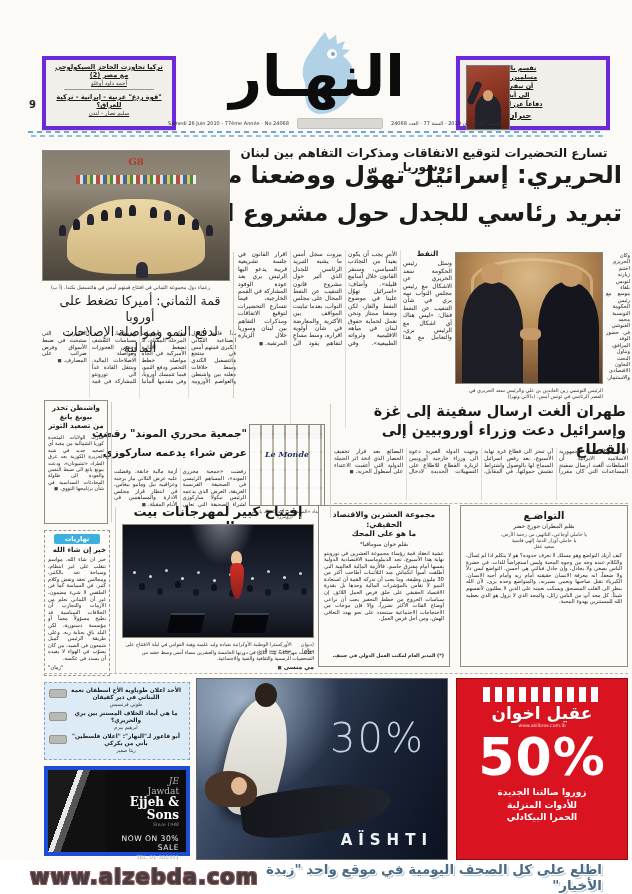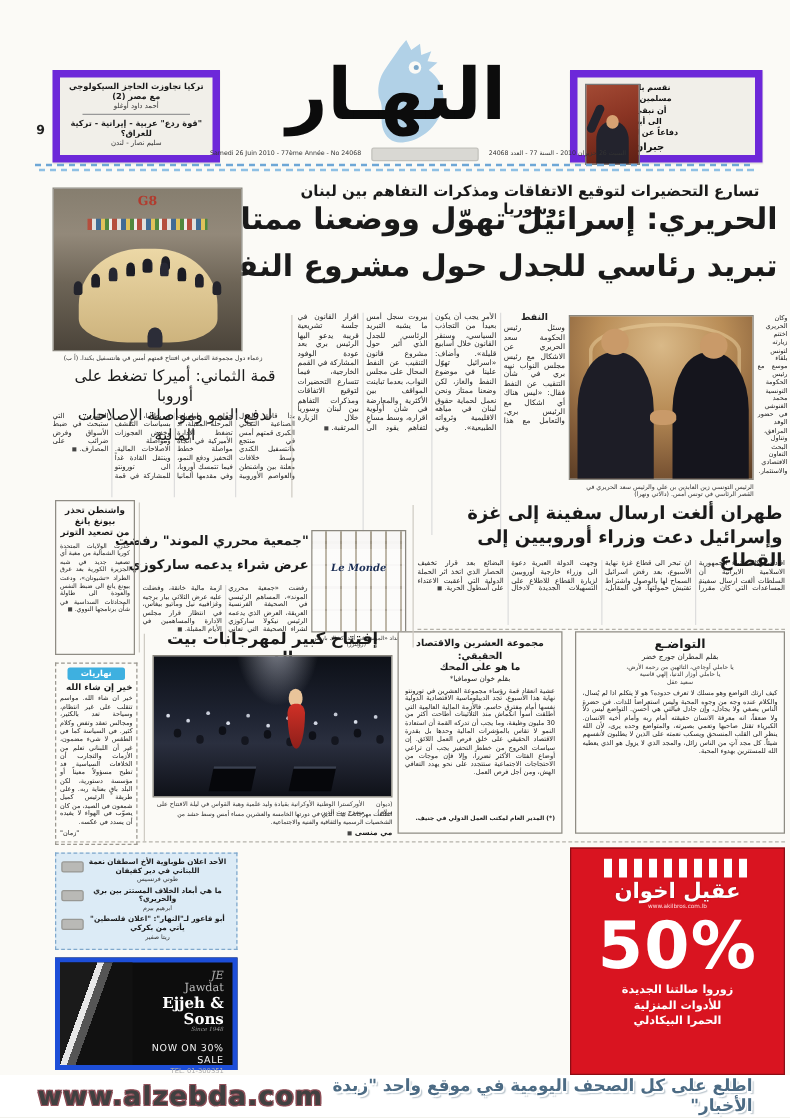--- a/index.html
+++ b/index.html
@@ -5,21 +5,21 @@
   html,body{margin:0;padding:0;background:#e9e7e1;}
   body{font-family:"DejaVu Sans",sans-serif;}
   #paper{position:relative;width:632px;height:894px;background:#fbfaf6;margin:0 auto;overflow:hidden;direction:rtl;color:#1a1a1a;}
   .abs{position:absolute;}
   .ltr{direction:ltr;}
   .ctr{text-align:center;}
   .jst{text-align:justify;}
   .endmark{color:#444;font-size:5px;}
 
   
-  .hdr-box{background:#f1efe9;border:6px solid #6d28d9;box-shadow:0 1px 1px rgba(0,0,0,.12);}
+  .hdr-box{background:#f1efe9;border:4px solid #6d28d9;box-shadow:0 1px 1px rgba(0,0,0,.12);text-decoration:underline;}
   .tl-box{left:42px;top:56px;width:134px;height:74px;padding:3px 4px;box-sizing:border-box;}
   .tl-title{font-size:6.6px;font-weight:bold;line-height:8px;}
   .tl-author{font-size:5.6px;color:#333;margin-top:1px;}
   .tl-div{border-top:1px solid #999;margin:3px 14px;}
   .pagenum{left:29px;top:99px;font-size:10px;font-weight:bold;color:#222;}
   .masthead{left:188px;top:34px;width:258px;height:82px;}
   .rooster{position:absolute;left:86px;top:-2px;opacity:.9;}
   .mast-title{position:absolute;width:100%;top:2px;font-size:57px;font-weight:bold;text-align:center;line-height:80px;letter-spacing:-2px;color:#0c0c0c;}
   .oath-box{left:456px;top:56px;width:154px;height:74px;padding:4px;box-sizing:border-box;}
   .tueni{position:absolute;left:6px;top:5px;width:42px;height:63px;background:linear-gradient(160deg,#a34a34 0%,#8a3423 45%,#5e2014 100%);border:1px solid #777;overflow:hidden;}
@@ -53,21 +53,21 @@
   .fig{position:absolute;bottom:0;width:42%;height:78%;background:#1d1d26;border-radius:45% 45% 0 0;}
   .figA{left:4%;}
   .figB{right:2%;background:#15151d;}
   .head{position:absolute;width:15%;height:16%;background:#c99a69;border-radius:50%;}
   .headA{left:17%;top:8%;}
   .headB{right:14%;top:10%;}
   .hands{position:absolute;left:44%;top:58%;width:14%;height:9%;background:#c99a69;border-radius:40%;}
   .caption{font-size:5px;line-height:6.2px;color:#333;}
 
   
-  .g8-photo{left:42px;top:150px;width:152px;height:131px;background:linear-gradient(180deg,#867e6f 0%,#93897a 28%,#6e6557 58%,#4b443a 100%);}
+  .g8-photo{left:42px;top:150px;width:188px;height:131px;background:linear-gradient(180deg,#867e6f 0%,#93897a 28%,#6e6557 58%,#4b443a 100%);}
   .g8logo{position:absolute;top:5px;left:0;width:100%;text-align:center;font-size:10px;font-weight:bold;color:#b23b2e;font-family:"DejaVu Serif",serif;}
   .flags{position:absolute;top:24px;left:18%;width:64%;height:9px;opacity:.85;
      background:repeating-linear-gradient(90deg,#b43 0 4px,#eee 4px 7px,#369 7px 11px,#ec5 11px 14px,#483 14px 17px,#fff 17px 20px);}
   .gtable{position:absolute;bottom:6px;left:13%;width:74%;height:58%;background:linear-gradient(#ecd8a6,#cdb37d);border-radius:45% 45% 35% 35%/60% 60% 25% 25%;}
   .gp{position:absolute;width:7px;height:11px;background:#23242c;border-radius:45% 45% 20% 20%;}
   .gp1{left:16px;bottom:44px;box-shadow:14px -6px 0 #1d1e26,28px -11px 0 #262732,42px -15px 0 #1b1c24,56px -18px 0 #272834,70px -20px 0 #1e1f27;}
   .gp2{right:16px;bottom:44px;box-shadow:-14px -6px 0 #20212b,-28px -11px 0 #1a1b23,-42px -15px 0 #272834,-56px -18px 0 #1d1e26;}
   .gp3{left:50%;bottom:2px;width:12px;height:16px;background:#2c2d38;}
   .g8-cap{left:42px;top:284px;width:168px;}
   .g8-h{left:44px;top:293px;width:192px;font-size:12.5px;font-weight:normal;text-align:center;line-height:15.5px;}
@@ -354,20 +354,29 @@
     <div class="ej-txt">
       <div class="ej-mono">JE</div>
       <div class="ej-n1">Jawdat</div>
       <div class="ej-n2">Ejjeh &amp; Sons</div>
       <div class="ej-since">Since 1948</div>
       <div class="ej-offer">NOW ON 30% SALE</div>
       <div class="ej-tel">TEL. 01-300351</div>
     </div>
   </div>
 
+  <div class="abs aishti">
+    <div class="jacket"></div>
+    <div class="m-head"></div>
+    <div class="w-dress"></div>
+    <div class="w-hair"></div>
+    <div class="w-face"></div>
+    <div class="ai-disc">30%</div>
+    <div class="ai-brand">AÏSHTI</div>
+  </div>
 
   <div class="abs akil">
     <div class="bars"></div>
     <div class="akil-brand">عقيل اخوان</div>
     <div class="akil-url ltr">www.akilbros.com.lb</div>
     <div class="akil-disc ltr">50%</div>
     <div class="akil-l">زوروا صالتنا الجديدة</div>
     <div class="akil-l">للأدوات المنزلية</div>
     <div class="akil-l">الحمرا البيكادلي</div>
   </div>

